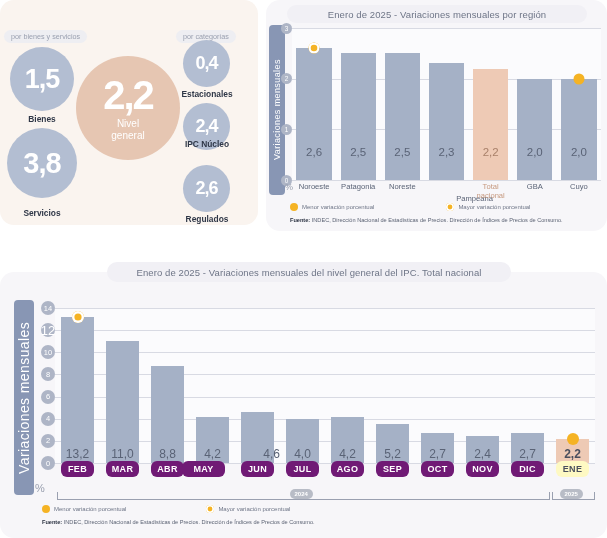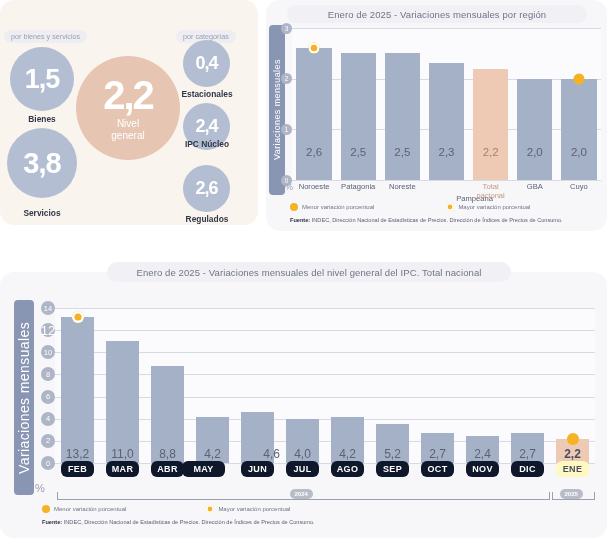--- a/index.html
+++ b/index.html
@@ -106,21 +106,21 @@
   
   #panel-month{left:0;top:272px;width:607px;height:266px;background:#f7f6f9;border-radius:14px;}
   #month-title{left:107px;top:262px;width:404px;height:20px;}
   #month-vaxis{left:14px;top:300px;width:20px;height:195px;border-radius:4px;font-size:14px;}
   #month-plot{position:absolute;left:55px;top:308px;width:540px;height:155px;background:#fbfbfd;}
   .mbar{position:absolute;bottom:0;background:#a5b1c6;}
   .mbar.hl{background:#eecab5;}
   .mval{position:absolute;top:447px;text-align:center;font-size:12px;color:#5a6376;}
   .mval.hl{color:#4a4f5e;font-weight:bold;}
   .mpill{
-    position:absolute;top:461px;height:16px;border-radius:6px;background:#0f172a;
+    position:absolute;top:461px;height:16px;border-radius:6px;background:#701a75;
     display:flex;align-items:center;justify-content:center;
     color:#ffffff;font-size:9px;font-weight:bold;letter-spacing:.3px;
   }
   .mpill.hl{background:#fef9c3;color:#4a4f5e;}
   .mdot{position:absolute;width:12px;height:12px;border-radius:50%;background:#f5b324;transform:translate(-50%,-50%);}
   .mdot.ring{box-shadow:inset 0 0 0 2.4px #ffffff;}
   #month-pct{position:absolute;left:35px;top:482px;font-size:11px;color:#9aa0b0;}
   .yearbar{position:absolute;top:492px;height:7px;border-left:1px solid #9aa0b0;border-right:1px solid #9aa0b0;border-bottom:1px solid #9aa0b0;}
   .yearlbl{
     position:absolute;top:489px;height:10px;background:#b8bcc6;border-radius:5px;

